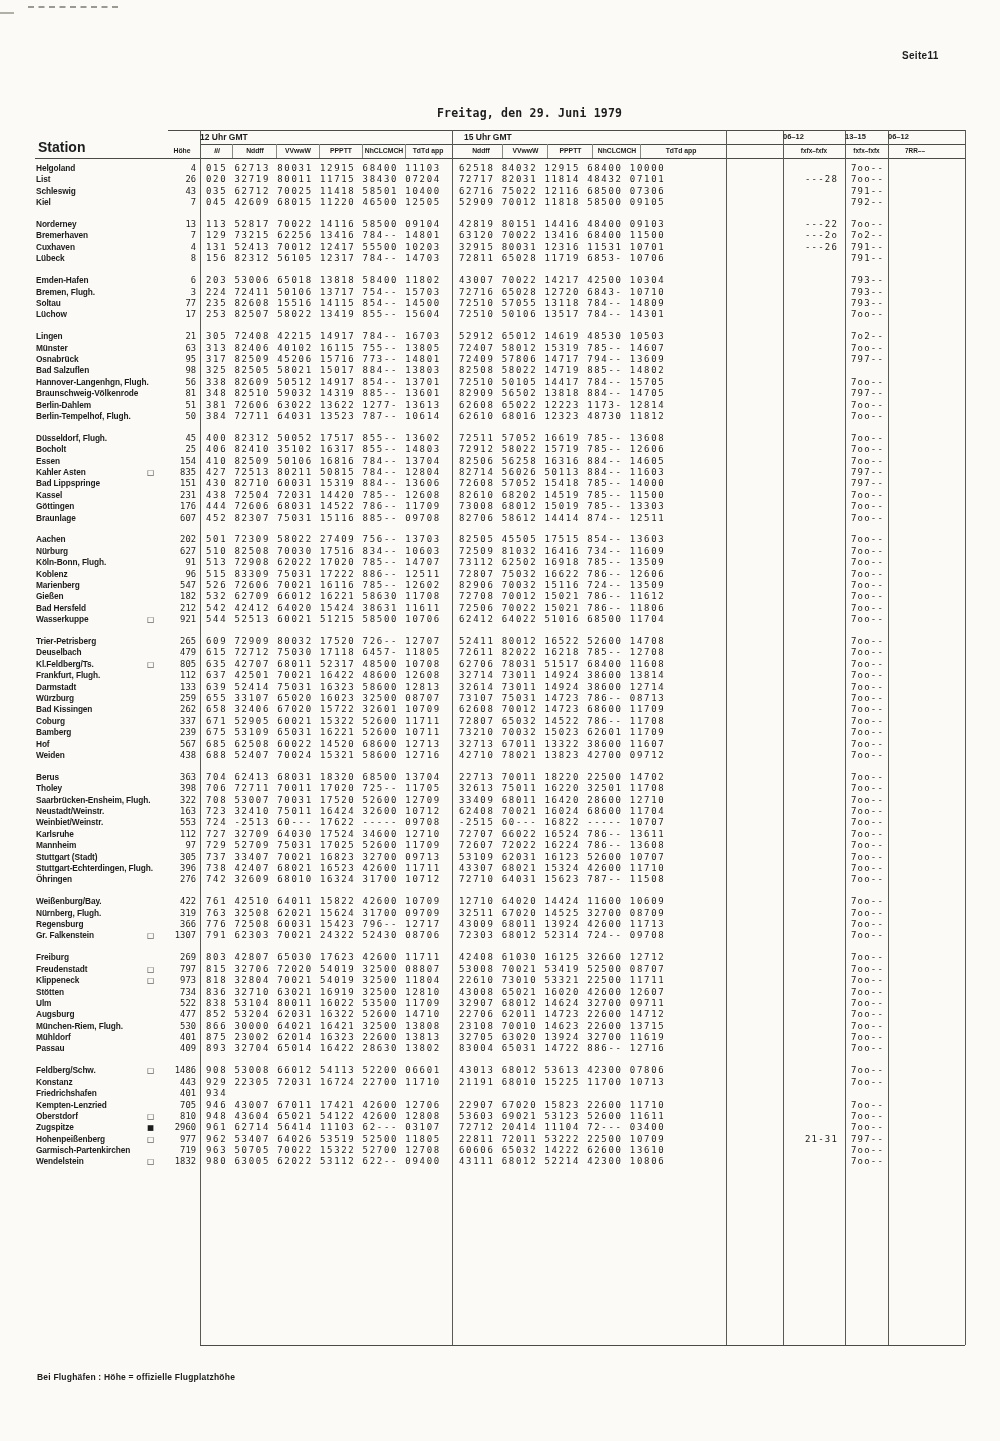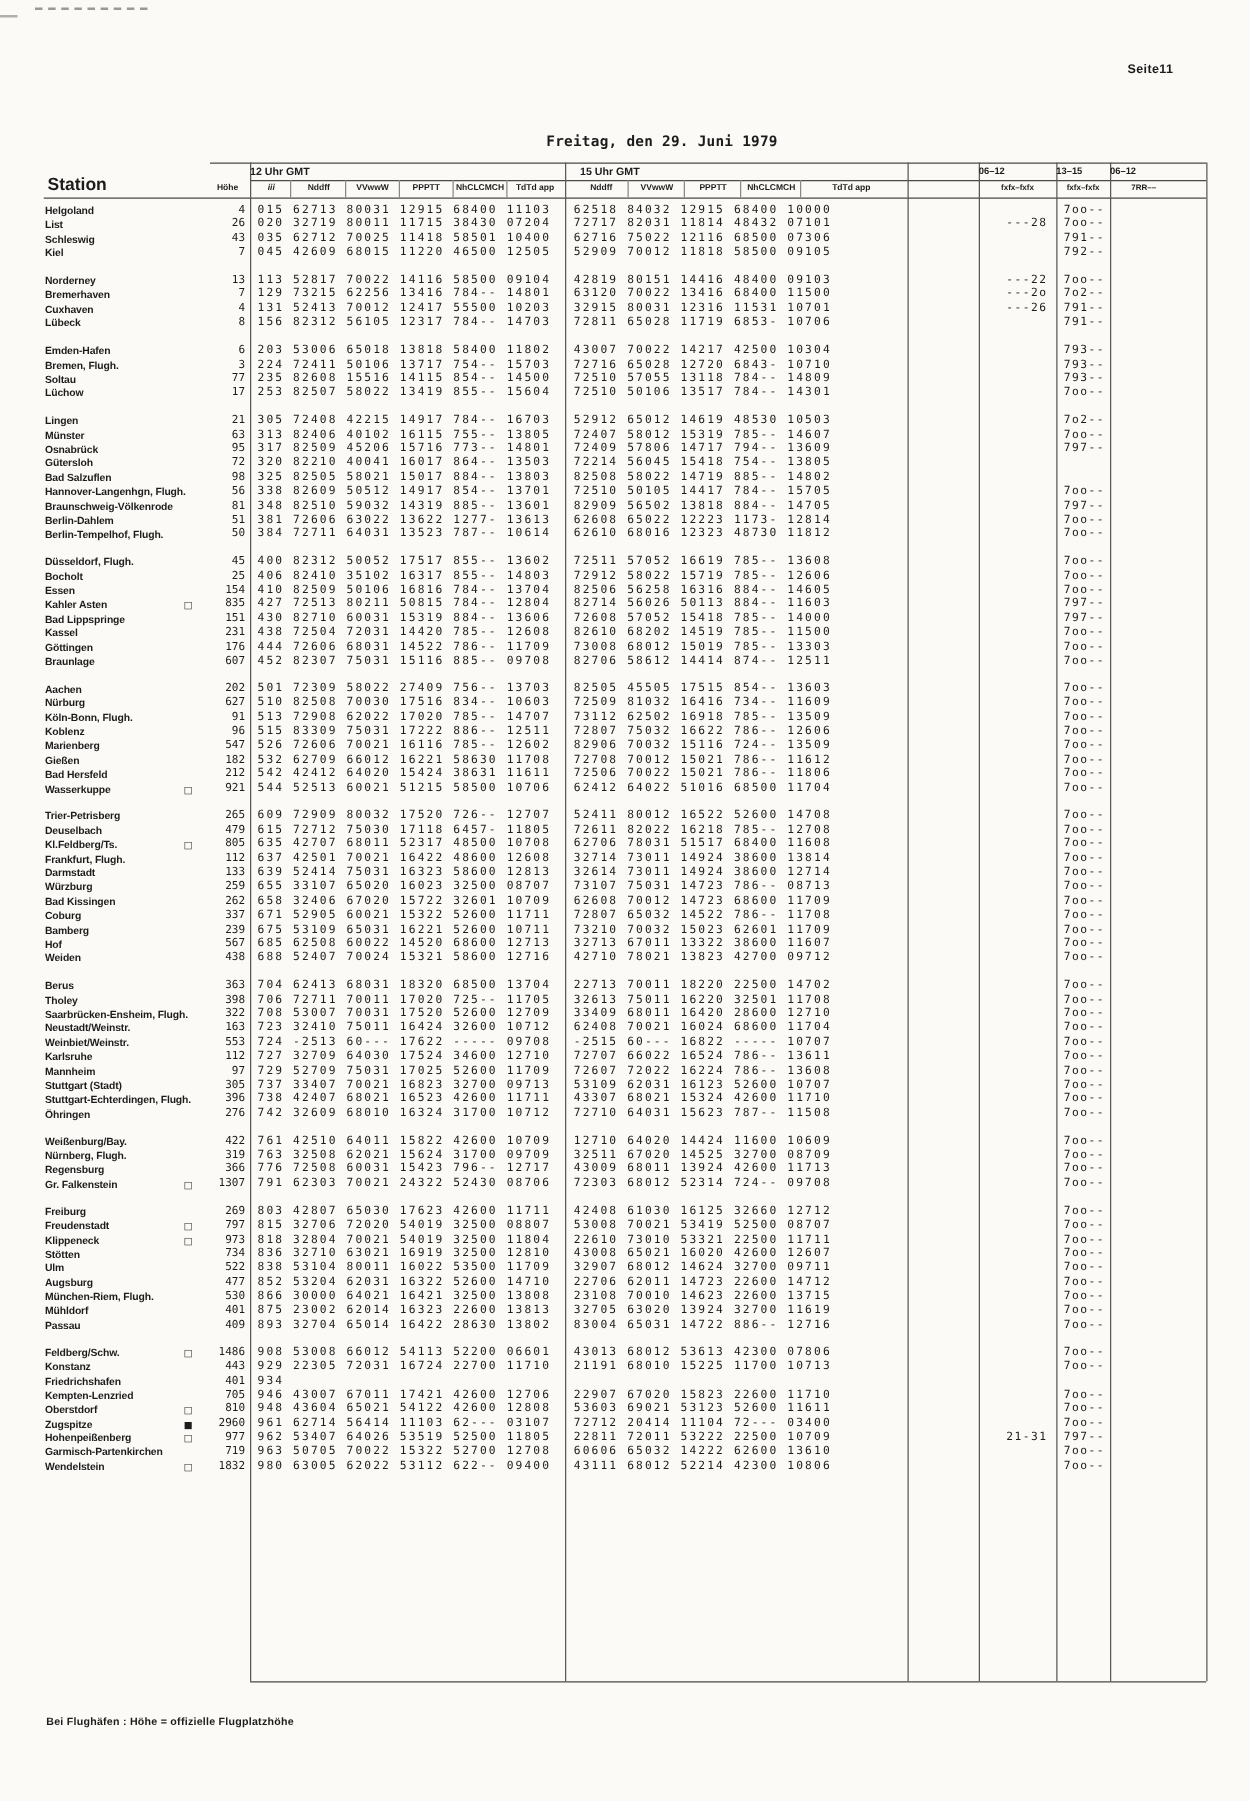--- a/index.html
+++ b/index.html
@@ -249,29 +249,20 @@
         <div class="row">
     <span class="st">Osnabrück</span>
     <span class="mk"></span>
     <span class="hh">95</span>
     <span class="d12 mono">317 82509 45206 15716 773-- 14801</span>
     <span class="d15 mono">72409 57806 14717 794-- 13609</span>
     <span class="md mono"></span>
     <span class="rr mono">797--</span>
   </div>
         <div class="row">
-    <span class="st">Gütersloh</span>
-    <span class="mk"></span>
-    <span class="hh">72</span>
-    <span class="d12 mono">320 82210 40041 16017 864-- 13503</span>
-    <span class="d15 mono">72214 56045 15418 754-- 13805</span>
-    <span class="md mono"></span>
-    <span class="rr mono"></span>
-  </div>
-        <div class="row">
     <span class="st">Bad Salzuflen</span>
     <span class="mk"></span>
     <span class="hh">98</span>
     <span class="d12 mono">325 82505 58021 15017 884-- 13803</span>
     <span class="d15 mono">82508 58022 14719 885-- 14802</span>
     <span class="md mono"></span>
     <span class="rr mono"></span>
   </div>
         <div class="row">
     <span class="st">Hannover-Langenhgn, Flugh.</span>

